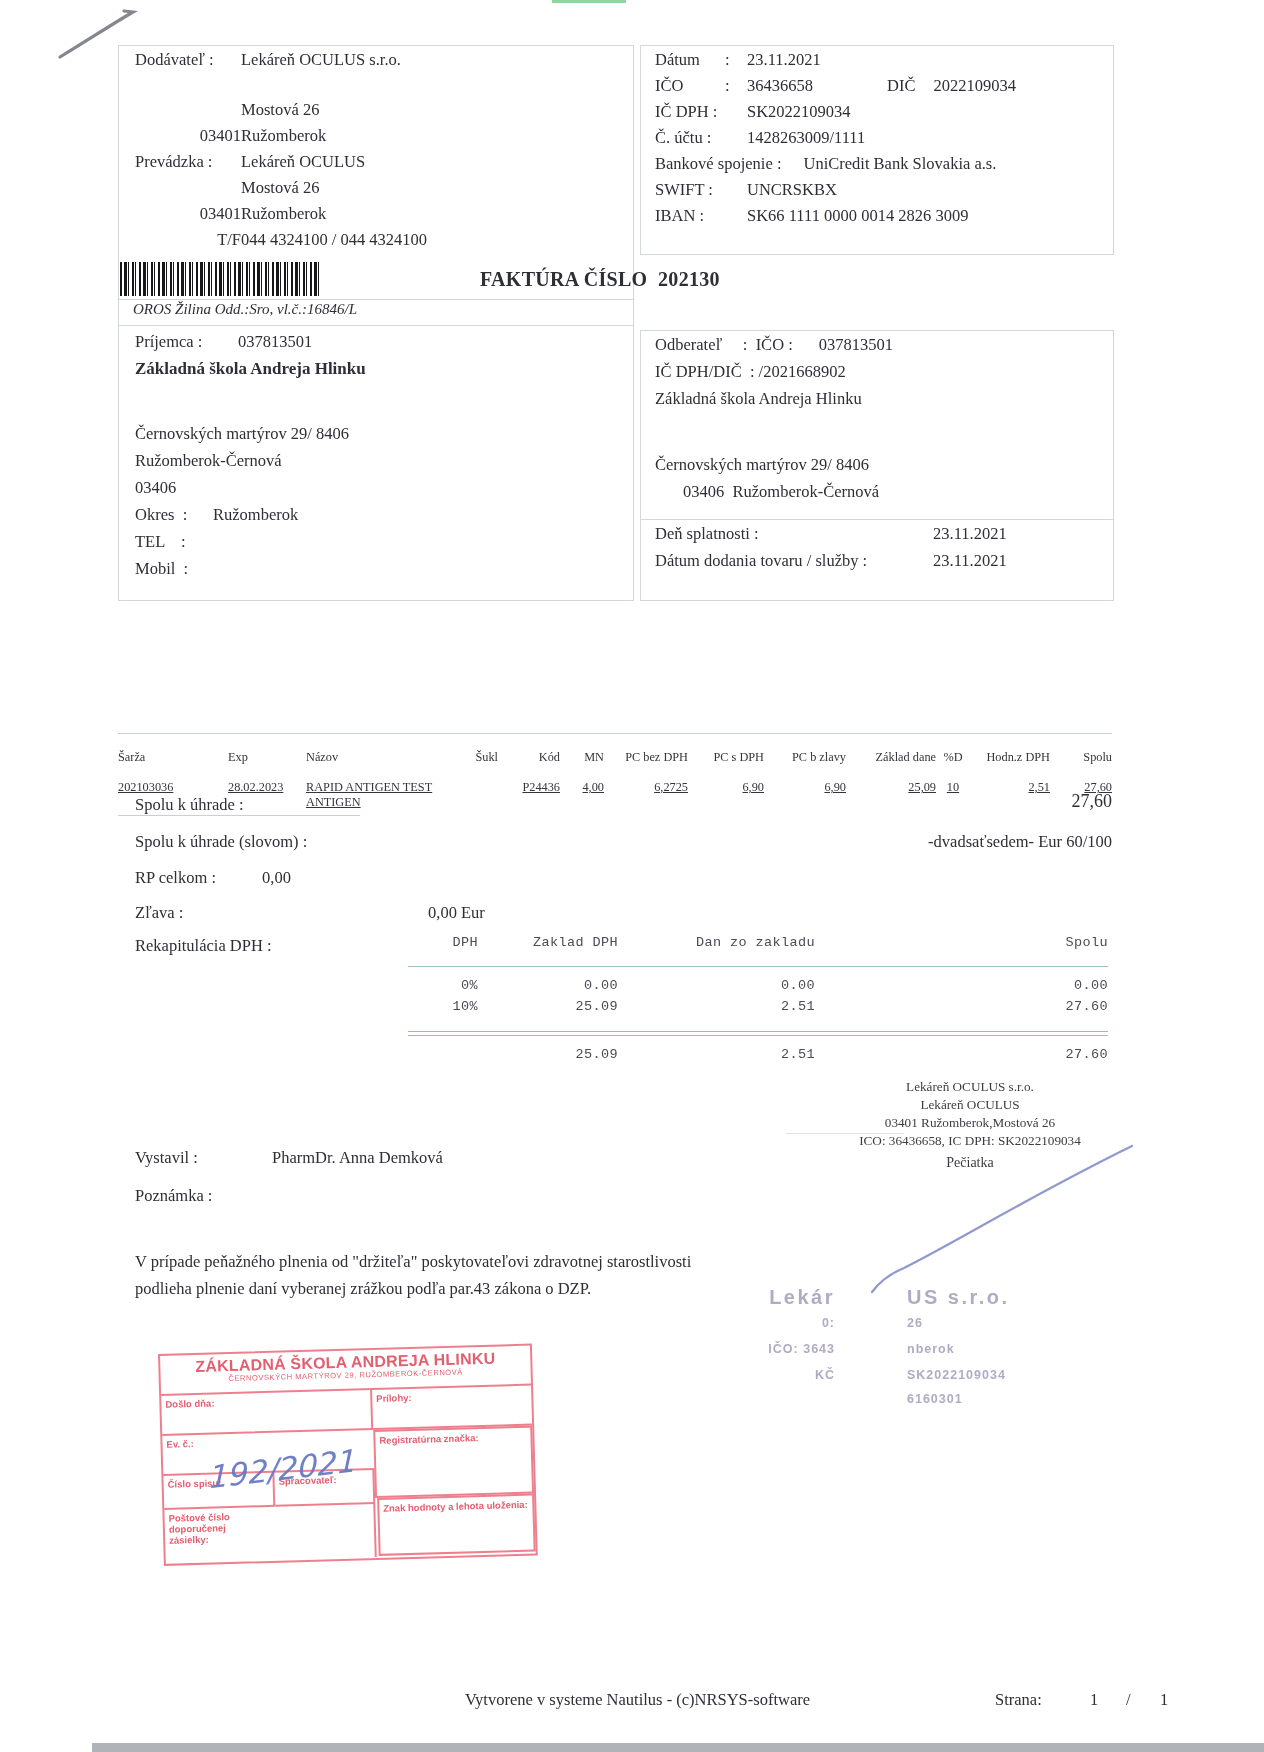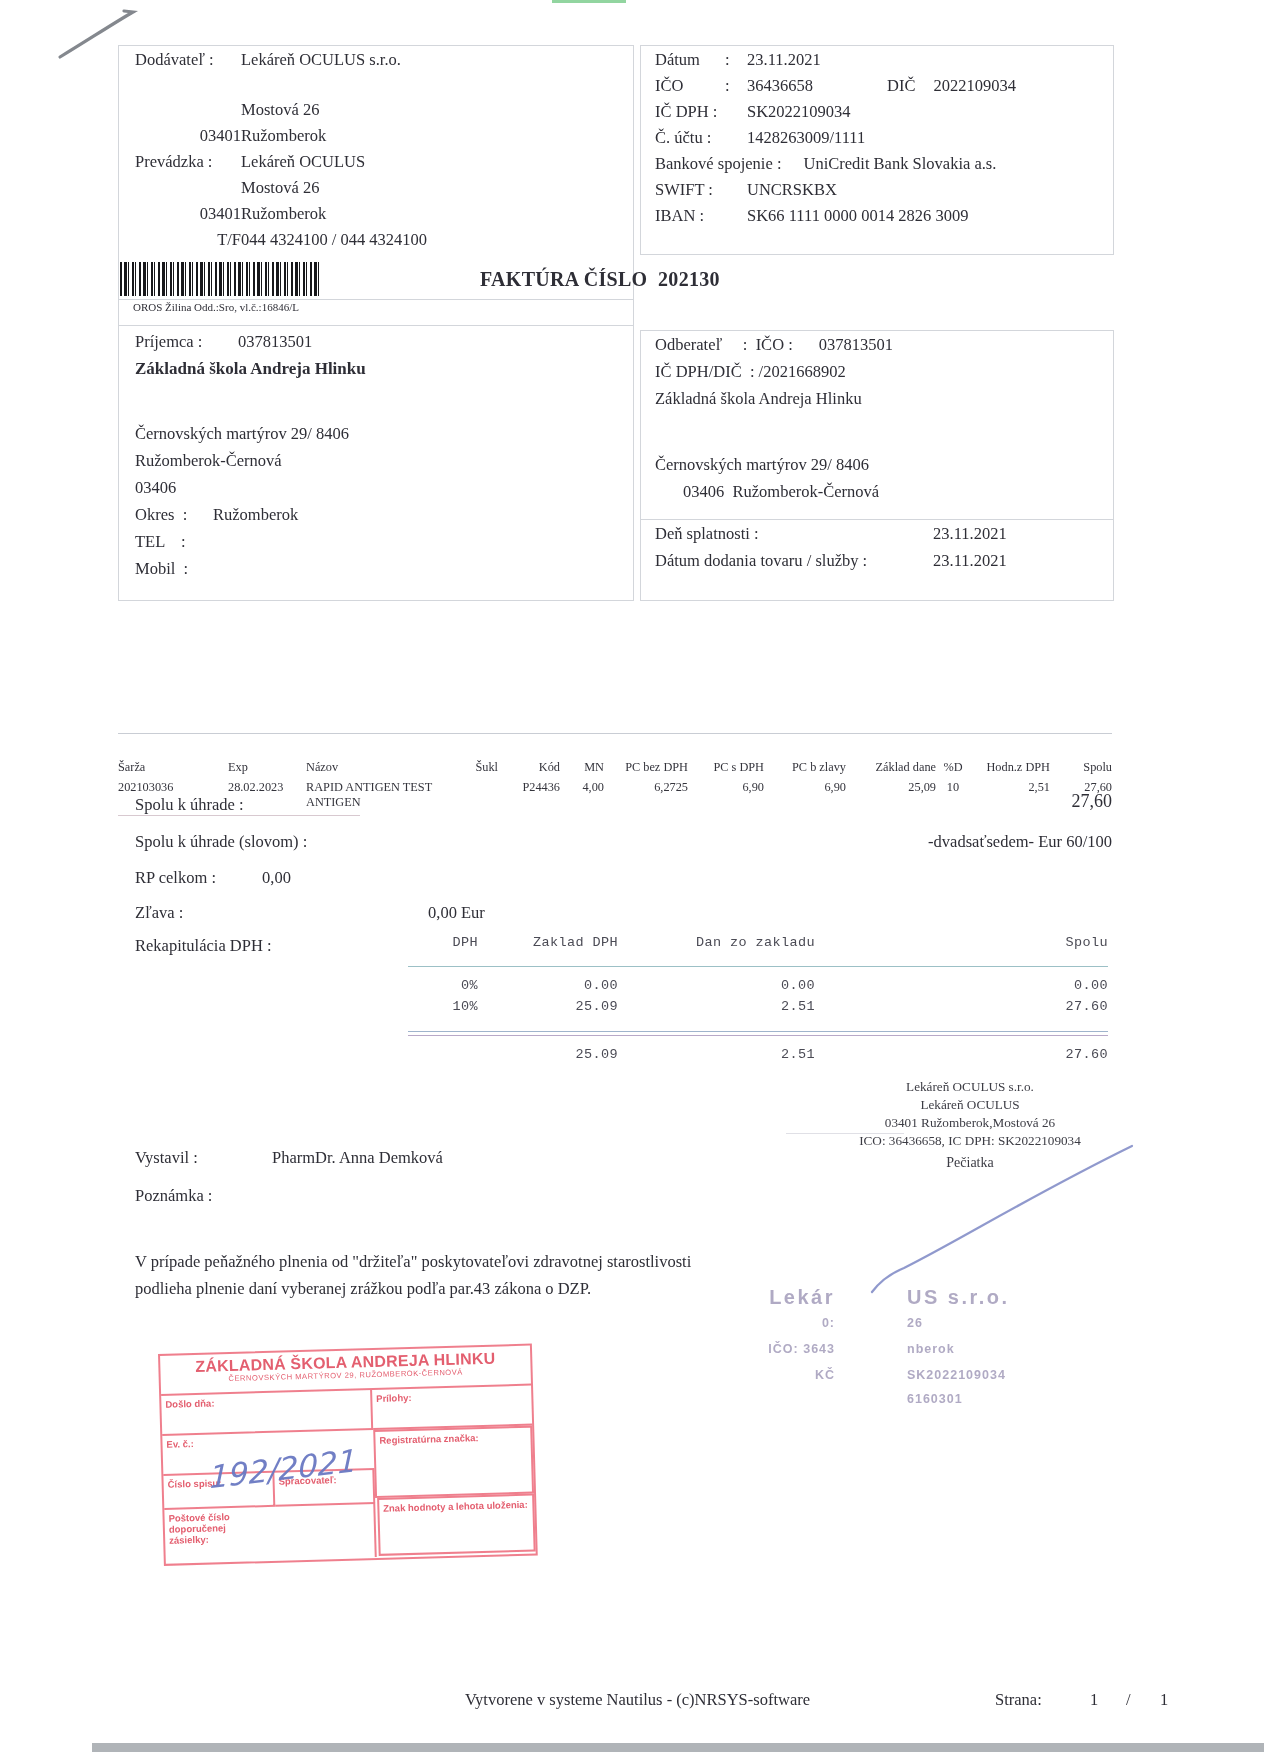--- a/index.html
+++ b/index.html
@@ -17,31 +17,31 @@
   .meta{left:655px;top:50px;font-size:16.5px;}
   .mlab{flex:0 0 70px;}
   .mcol{flex:0 0 22px;}
   .mlab2{flex:0 0 92px;}
   .mval{flex:0 0 130px;}
   .gap60{margin-left:10px;}
   .gap18{margin-left:18px;}
   .barcode{left:120px;top:262px;width:200px;height:34px;
     background:repeating-linear-gradient(90deg,#17171a 0 2px,#fff 2px 4px,#17171a 4px 7px,#fff 7px 8px,#17171a 8px 9px,#fff 9px 12px,#17171a 12px 14px,#fff 14px 15px,#17171a 15px 16px,#fff 16px 19px);}
   .title{left:480px;top:268px;font-size:20px;font-weight:bold;letter-spacing:.3px;}
-  .registry{left:133px;top:301px;font-size:11px;}
+  .registry{left:133px;top:301px;font-size:15px;font-style:italic;}
   .recb{left:135px;top:332px;font-size:16.5px;}
   .row27{display:flex;height:27px;align-items:flex-start;}
   .bold{font-weight:bold;}
   .odb{left:655px;top:335px;font-size:16.5px;}
   .datesb{left:655px;top:524px;font-size:16.5px;}
   .dl{flex:0 0 278px;}
   
   .itbl{left:118px;top:733px;width:994px;font-size:12.3px;color:#34343c;}
-  .ithead{display:flex;border-top:1px solid #c9cdd4;padding-top:26px;}
-  .itrow{display:flex;margin-top:5px;}
+  .ithead{display:flex;border-top:1px solid #c9cdd4;padding-top:16px;}
+  .itrow{display:flex;margin-top:15px;text-decoration:underline;}
   .itunder{width:242px;border-top:1px solid #d8c9d0;margin-top:5px;}
   .c0{flex:0 0 110px;} .c1{flex:0 0 78px;} .c2{flex:0 0 142px;}
   .c3{flex:0 0 50px;text-align:right;} .c4{flex:0 0 62px;text-align:right;}
   .c5{flex:0 0 44px;text-align:right;} .c6{flex:0 0 84px;text-align:right;}
   .c7{flex:0 0 76px;text-align:right;} .c8{flex:0 0 82px;text-align:right;}
   .c9{flex:0 0 90px;text-align:right;} .c10{flex:0 0 34px;text-align:center;}
   .c11{flex:0 0 80px;text-align:right;} .c12{flex:0 0 62px;text-align:right;}
   .lab16{font-size:16.5px;}
   
   .vat{left:408px;top:932px;width:700px;font-family:"Liberation Mono","DejaVu Sans Mono",monospace;

